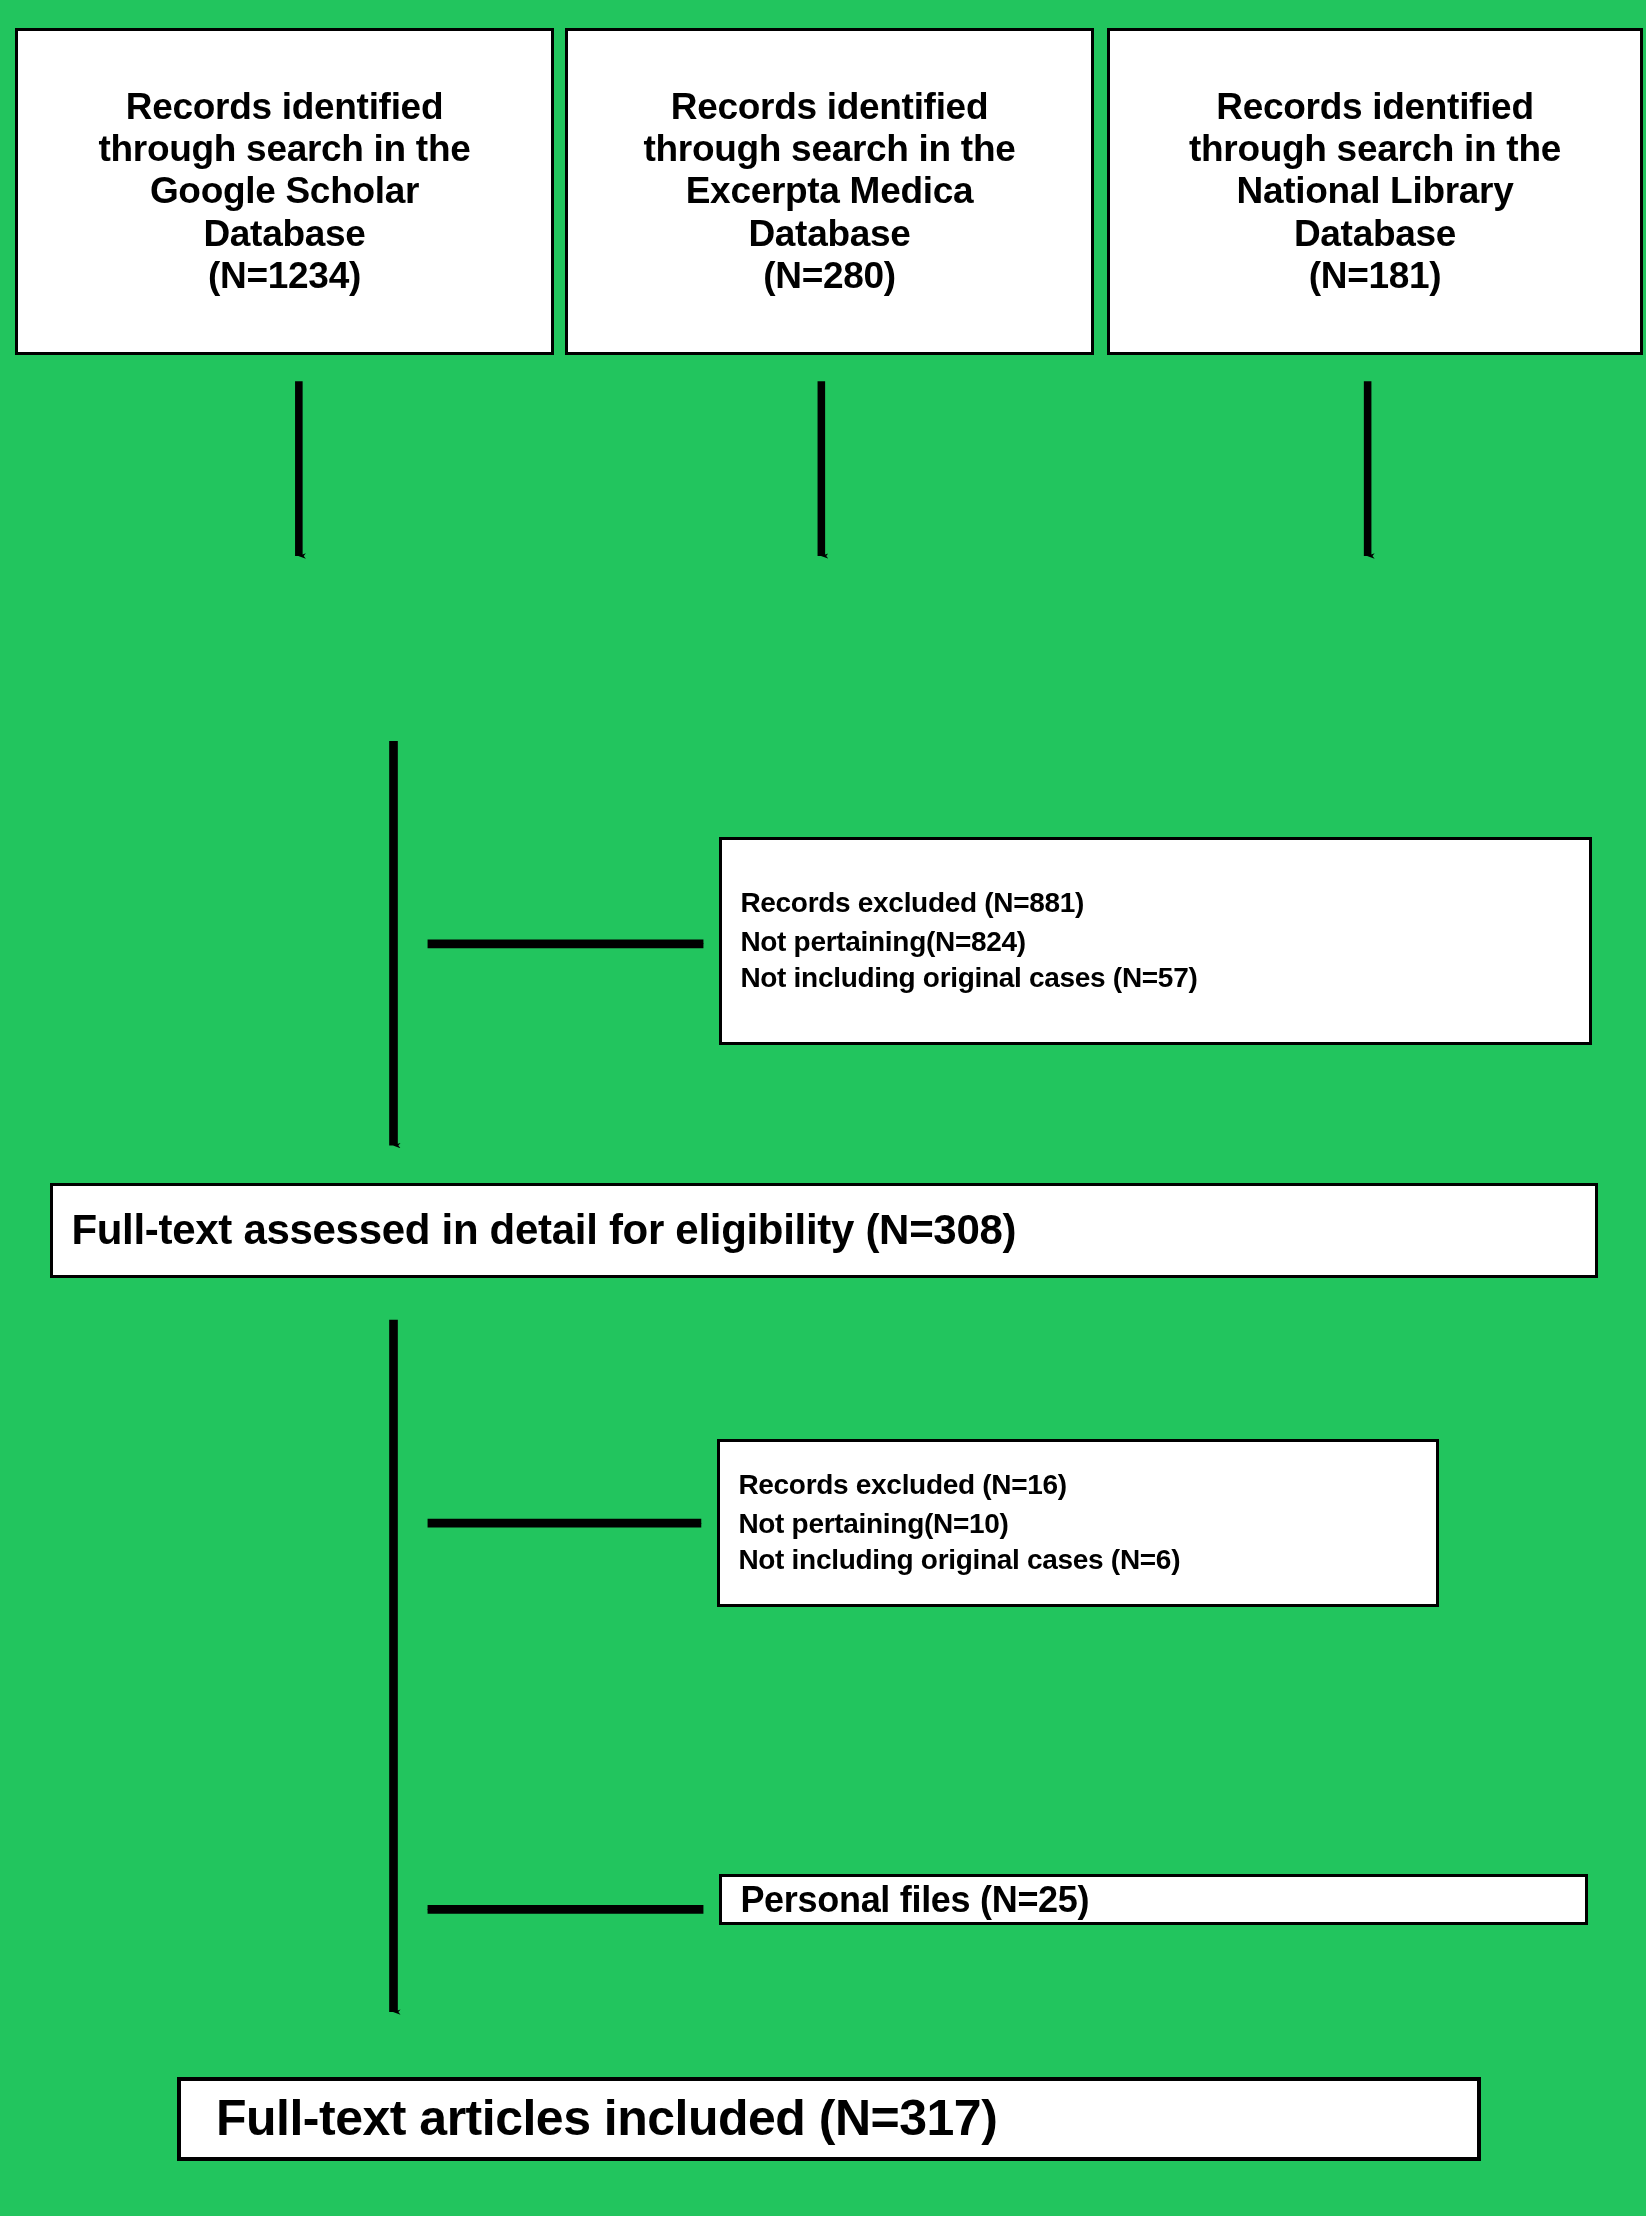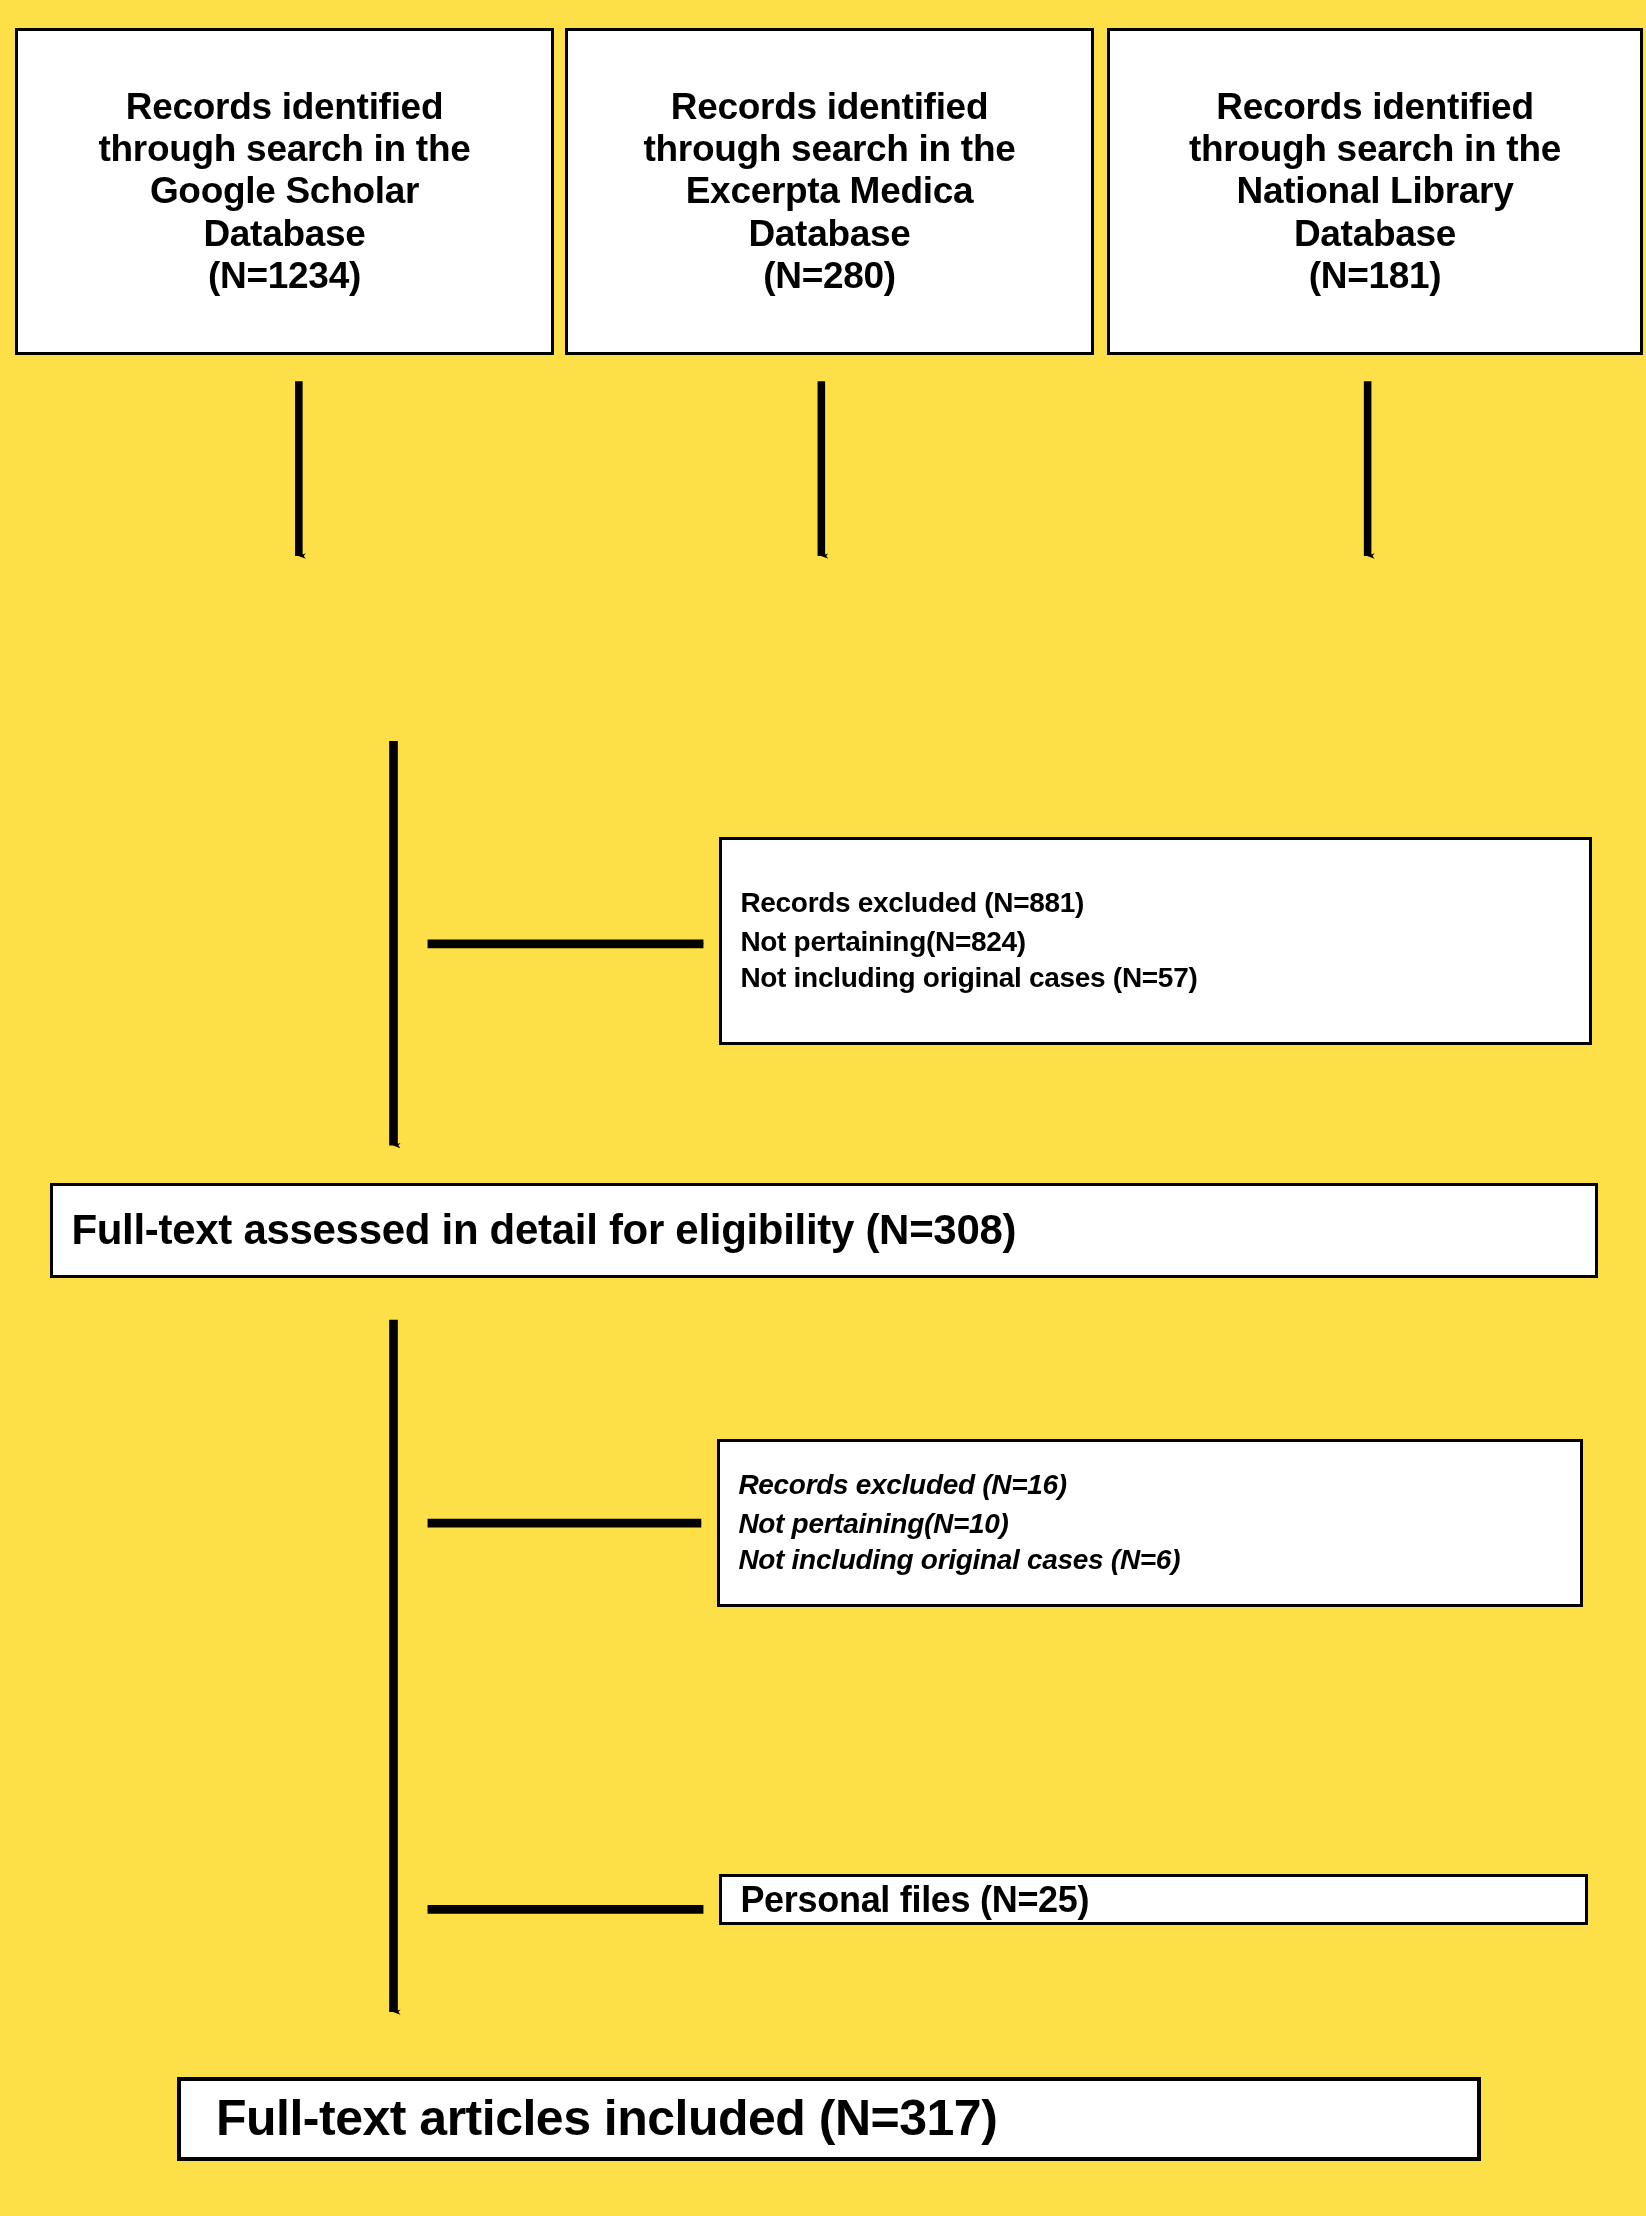--- a/index.html
+++ b/index.html
@@ -4,21 +4,21 @@
 <style>
   html, body {
     margin: 0;
     padding: 0;
     background: #ffffff;
   }
   #page {
     position: relative;
     width: 1647px;
     height: 2216px;
-    background: #fde047;
+    background: #22c55e;
     overflow: hidden;
     font-family: "Liberation Sans", "DejaVu Sans", sans-serif;
   }
   .box {
     position: absolute;
     box-sizing: border-box;
     border: 3.2px solid #000000;
     background: #ffffff;
     display: flex;
     flex-direction: column;
@@ -54,23 +54,22 @@
   }
   
   #eligibility-box {
     left: 50px; top: 1183px; width: 1548px; height: 95px;
     padding-left: 18.4px;
   }
   #eligibility-box .line { font-size: 42px; line-height: 1.05; letter-spacing: -0.3px; white-space: nowrap; }
 
   
   #exclusion-box-2 {
-    left: 717px; top: 1439px; width: 866px; height: 168px;
+    left: 717px; top: 1439px; width: 722px; height: 168px;
     padding: 3.2px 0 3.2px 18.4px;
-    font-style: italic;
   }
   .excl-line {
     font-size: 28px;
     line-height: 1.30;
     letter-spacing: -0.3px;
     white-space: nowrap;
   }
   .excl-line.first { margin-bottom: 2.2px; }
 
   

